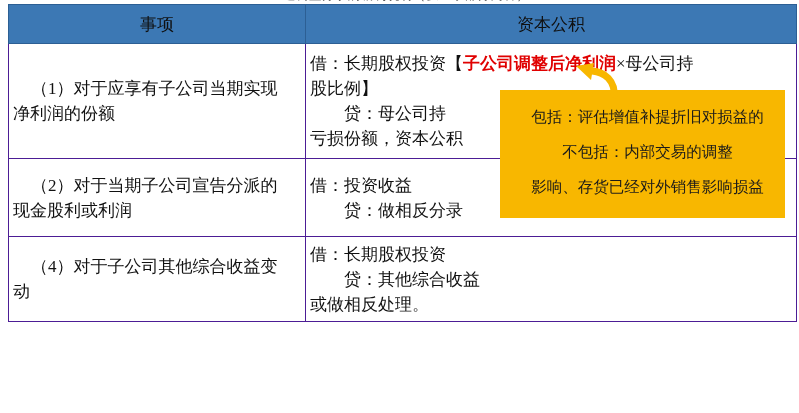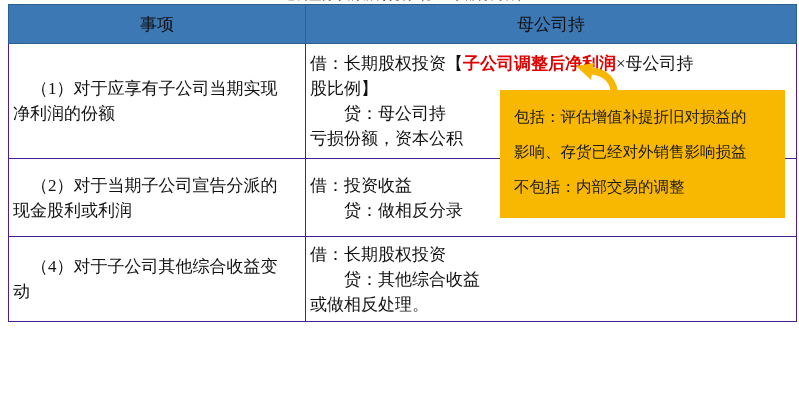--- a/index.html
+++ b/index.html
@@ -84,20 +84,21 @@
   .callout {
     position: absolute;
     left: 500px;
     top: 90px;
     width: 285px;
     height: 128px;
     background: #f8b700;
     box-sizing: border-box;
     padding: 10px 4px 0 14px;
     z-index: 5;
+    text-align: center;
   }
   .callout .cl {
     display: block;
     font-size: 15.5px;
     line-height: 35px;
     color: #1a1a1a;
     white-space: nowrap;
     font-family: "DejaVu Sans", "Liberation Sans", sans-serif;
   }
 
@@ -114,21 +115,21 @@
 </style>
 </head>
 <body>
 
 <div class="top-clip">上述调整分录的编制说明（仅显示部分内容）</div>
 
 <table class="sheet">
   <thead>
     <tr>
       <th class="col-item">事项</th>
-      <th class="col-entry">母公司持</th>
+      <th class="col-entry">资本公积</th>
     </tr>
   </thead>
   <tbody id="tbody">
       <tr class="r1">
         <td class="cell cell-left">
           <span class="ln ind1">（1）对于应享有子公司当期实现</span>
           <span class="ln">净利润的份额</span>
         </td>
         <td class="cell cell-entry">
           <span class="ln"><span>借：长期股权投资【</span><span class="hl-red">子公司调整后净利润</span><span>×母公司持</span></span>
@@ -156,22 +157,22 @@
           <span class="ln"><span>借：长期股权投资</span></span>
           <span class="ln ind2"><span>贷：其他综合收益</span></span>
           <span class="ln"><span>或做相反处理。</span></span>
         </td>
       </tr>
     </tbody>
 </table>
 
 <div class="callout">
   <span class="cl">包括：评估增值补提折旧对损益的</span>
+  <span class="cl">不包括：内部交易的调整</span>
   <span class="cl">影响、存货已经对外销售影响损益</span>
-  <span class="cl">不包括：内部交易的调整</span>
 </div>
 
 <div class="arrow-wrap">
   <svg width="70" height="40" viewBox="0 0 70 40">
     <path d="M 46 38 C 48 20, 36 12, 24 11" stroke="#f8b700" stroke-width="7" fill="none" stroke-linecap="butt"></path>
     <path d="M 8 6 L 26 3 L 23 20 Z" fill="#f8b700"></path>
   </svg>
 </div>
 
 </body></html>

